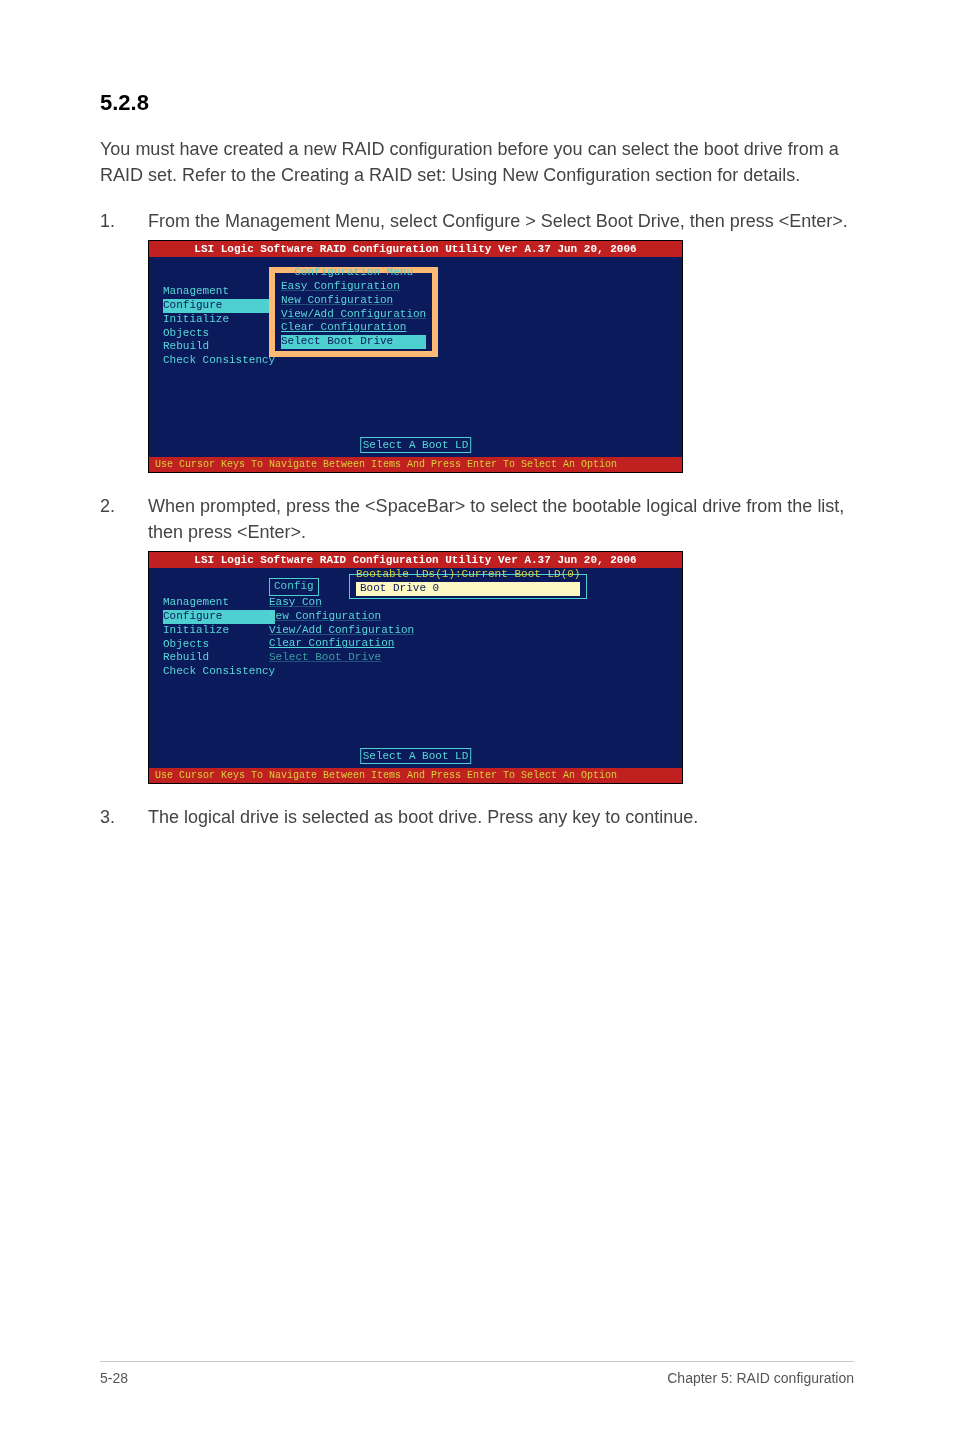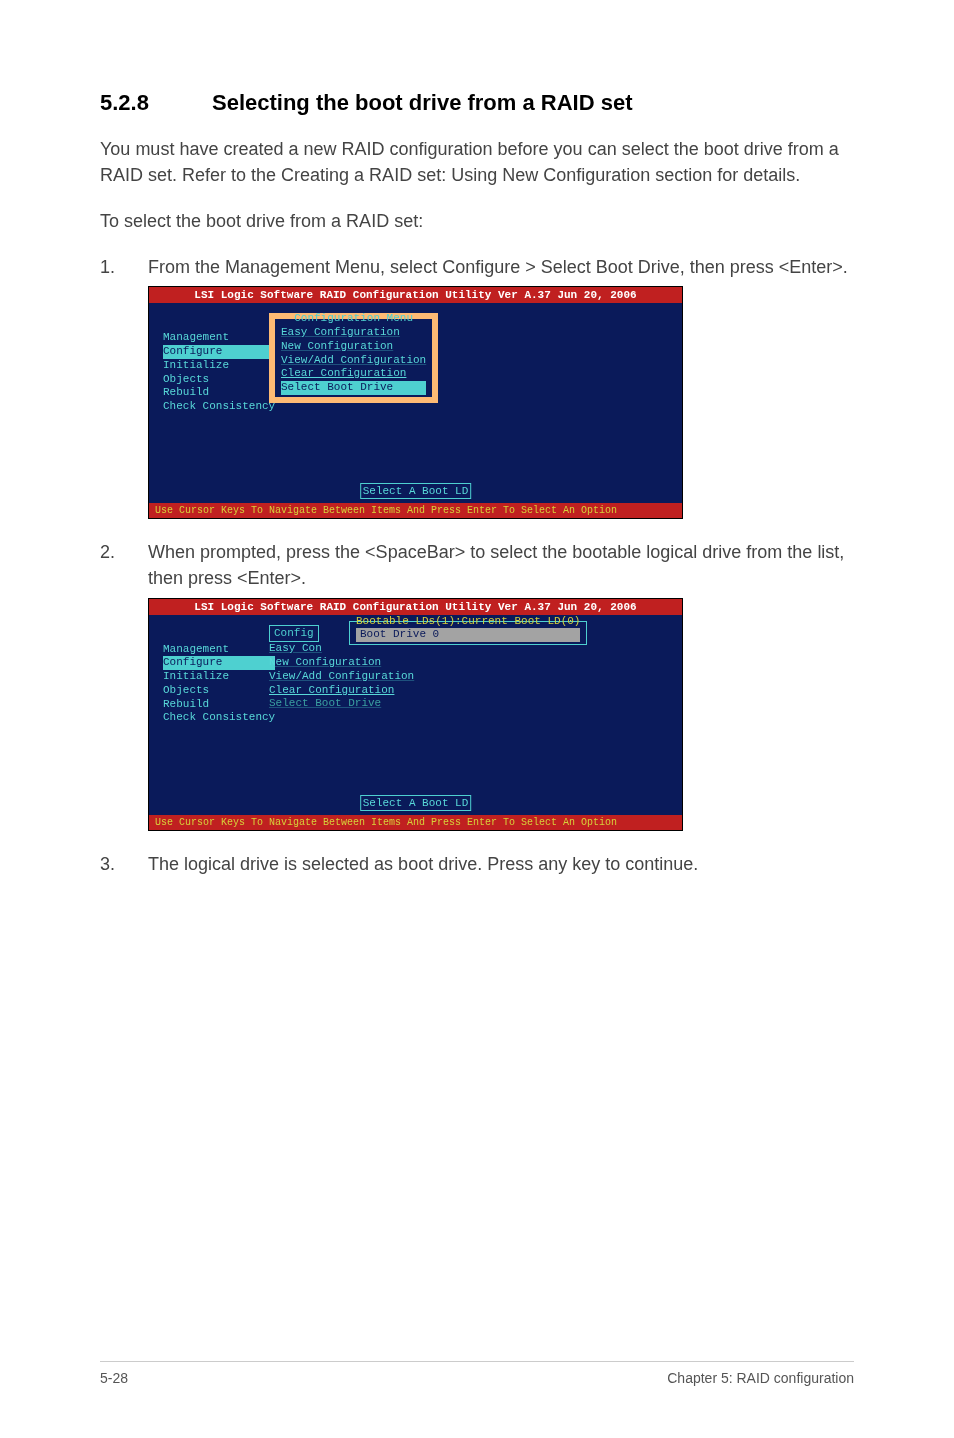--- a/index.html
+++ b/index.html
@@ -105,21 +105,21 @@
     padding: 2px 6px;
     background: #0a1a5a;
     line-height: 1.25;
   }
   .boot-popup .pop-title {
     color: #d6d03a;
     text-align: center;
     margin-top: -9px;
     white-space: nowrap;
   }
-  .boot-popup .pop-item { background: #a3a3a3; color: #0a1a5a; padding: 0 4px; }
+  .boot-popup .pop-item { background: #fef9c3; color: #0a1a5a; padding: 0 4px; }
   .cfg-stub {
     position: absolute;
     left: 120px;
     top: 10px;
     line-height: 1.25;
   }
   .term-hint {
     background: #c02020;
     color: #d6d03a;
     padding: 2px 6px;
@@ -139,26 +139,24 @@
     justify-content: space-between;
   }
 </style>
 </head>
 <body>
 
 <div class="page">
 
   <div class="heading-row">
     <span class="heading-num">5.2.8</span>
-    <span>Selecting the boot drive from a RAID set</span>
   </div>
 
   <p class="body-text">You must have created a new RAID configuration before you can select the boot drive from a RAID set. Refer to the Creating a RAID set: Using New Configuration section for details.</p>
 
-  <p class="body-text">To select the boot drive from a RAID set:</p>
 
   <div class="list-row">
     <span class="list-num">1.</span>
     <span class="list-body">From the Management Menu, select Configure &gt; Select Boot Drive, then press &lt;Enter&gt;.</span>
   </div>
 
   <div class="term">
     <div class="term-topbar">LSI Logic Software RAID Configuration Utility Ver A.37 Jun 20, 2006</div>
     <div class="term-body">
       <div class="mgmt-list">

